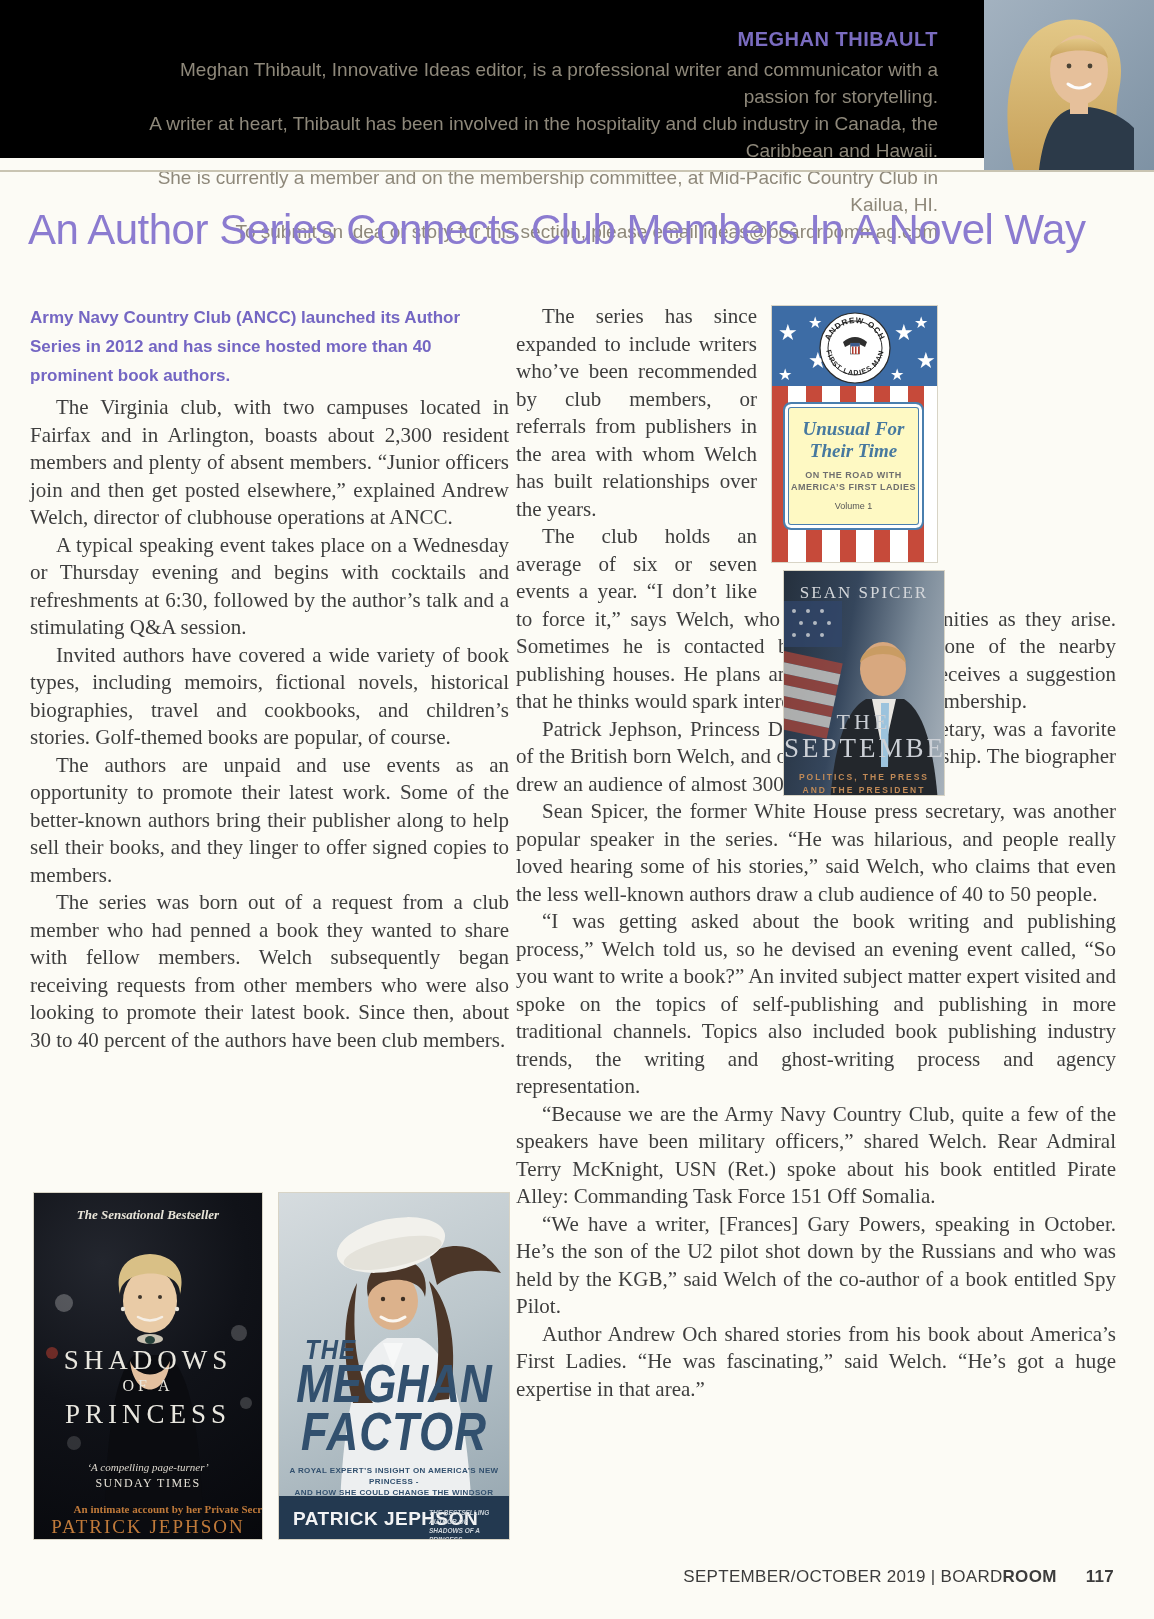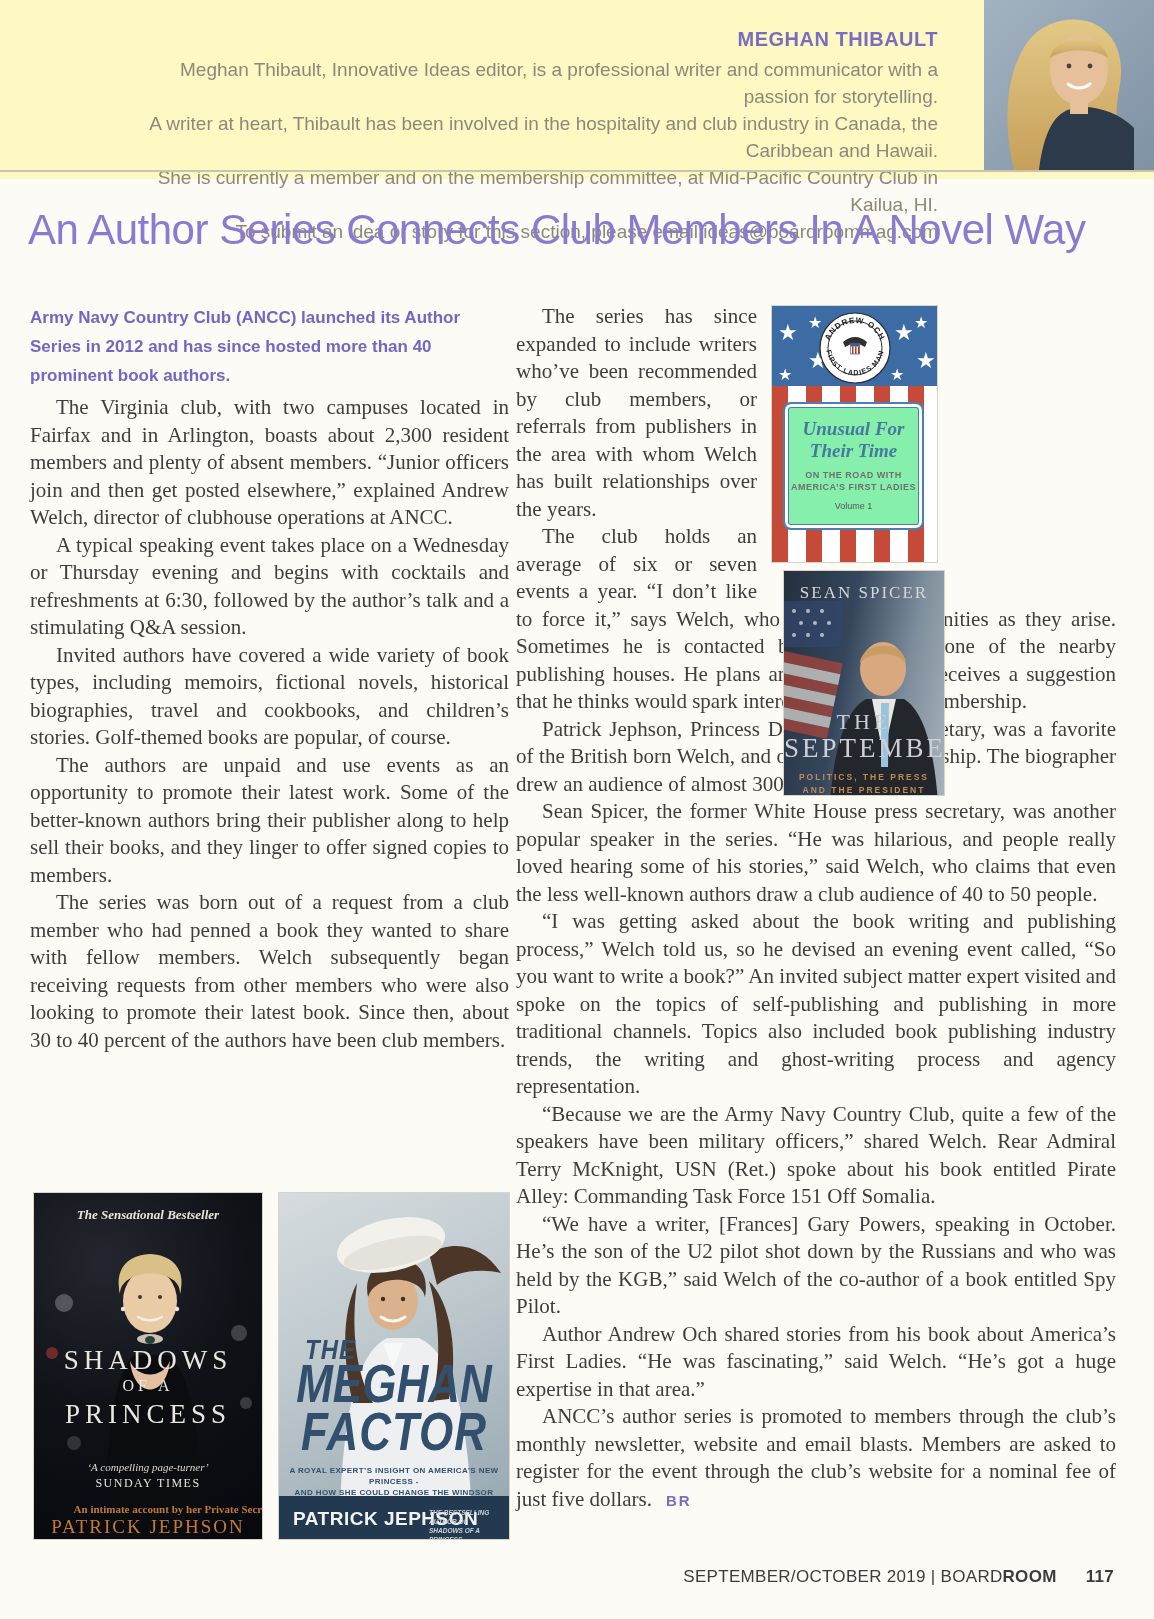--- a/index.html
+++ b/index.html
@@ -1,20 +1,20 @@
 <!DOCTYPE html>
 <html lang="en"><head>
 <meta charset="utf-8">
 <style>
   html,body{margin:0;padding:0;background:#6e6e6e;}
   .page{position:relative;width:1154px;height:1619px;background:#fcfbf5;
         font-family:"Liberation Sans",sans-serif;overflow:hidden;margin:0 auto;}
 
   
-  .masthead{position:absolute;left:0;top:0;width:1154px;height:179px;background:#fef9c3;}
+  .masthead{position:absolute;left:0;top:0;width:1154px;height:158px;background:#000000;}
   .masthead-rule{position:absolute;left:0;top:170px;width:1154px;height:2px;background:#c9c4b2;}
   .bio-block{position:absolute;right:216px;top:28px;width:800px;text-align:right;}
   .editor-name{font-size:20px;font-weight:700;letter-spacing:.5px;color:#7a6cc0;margin-bottom:5px;}
   .bio-line{font-size:19px;line-height:27px;color:#8e887a;}
   .headshot{position:absolute;right:0;top:0;width:170px;height:170px;}
 
   
   .article-title{position:absolute;left:28px;top:206px;width:1110px;white-space:nowrap;
     font-size:42px;font-weight:400;letter-spacing:-.5px;color:#8b7bd0;}
 
@@ -29,21 +29,21 @@
 
   
   .top-covers{float:right;width:345px;height:266px;margin:2px 0 10px 14px;}
   .cover{position:relative;overflow:hidden;}
   .cover-border{border:1px solid #d8d4c6;box-sizing:border-box;}
 
   
   .unusual{display:inline-block;vertical-align:top;width:167px;height:258px;background:#fff;}
   .unusual-mid{position:absolute;left:0;top:80px;width:167px;height:178px;
       background:repeating-linear-gradient(90deg,#c64a3a 0 16px,#ffffff 16px 34px);}
-  .unusual-panel{position:absolute;left:11px;top:96px;width:141px;height:128px;background:#86efac;
+  .unusual-panel{position:absolute;left:11px;top:96px;width:141px;height:128px;background:#fef9c3;
       border:2px solid #4a7fae;border-radius:8px;box-shadow:inset 0 0 0 3px #fff,inset 0 0 0 4px #4a7fae;
       text-align:center;box-sizing:border-box;padding-top:14px;}
   .unusual-script{font-family:"Liberation Serif",serif;font-style:italic;font-weight:700;
       font-size:19px;line-height:22px;color:#47799f;}
   .unusual-sub{font-size:9px;line-height:12px;letter-spacing:.5px;color:#6f6f6f;font-weight:700;margin-top:7px;}
   .unusual-vol{font-size:9px;color:#555;margin-top:8px;}
   .seal-wrap{position:absolute;left:47px;top:6px;width:72px;height:72px;}
 
   
   .briefing{display:inline-block;vertical-align:top;width:162px;height:226px;margin-left:12px;margin-top:7px;
@@ -237,21 +237,20 @@
     </div>
 
     <p class="bp">The series has since expanded to include writers who’ve been recommended by club members, or referrals from publishers in the area with whom Welch has built relationships over the years.</p>
     <p class="bp">The club holds an average of six or seven events a year. “I don’t like to force it,” says Welch, who takes the opportunities as they arise. Sometimes he is contacted by an author or one of the nearby publishing houses. He plans an event when he receives a suggestion that he thinks would spark interest in the club’s membership.</p>
     <p class="bp">Patrick Jephson, Princess Diana’s private secretary, was a favorite of the British born Welch, and of the club membership. The biographer drew an audience of almost 300 people.</p>
     <p class="bp">Sean Spicer, the former White House press secretary, was another popular speaker in the series. “He was hilarious, and people really loved hearing some of his stories,” said Welch, who claims that even the less well-known authors draw a club audience of 40 to 50 people.</p>
     <p class="bp">“I was getting asked about the book writing and publishing process,” Welch told us, so he devised an evening event called, “So you want to write a book?” An invited subject matter expert visited and spoke on the topics of self-publishing and publishing in more traditional channels. Topics also included book publishing industry trends, the writing and ghost-writing process and agency representation.</p>
     <p class="bp">“Because we are the Army Navy Country Club, quite a few of the speakers have been military officers,” shared Welch. Rear Admiral Terry McKnight, USN (Ret.) spoke about his book entitled Pirate Alley: Commanding Task Force 151 Off Somalia.</p>
     <p class="bp">“We have a writer, [Frances] Gary Powers, speaking in October. He’s the son of the U2 pilot shot down by the Russians and who was held by the KGB,” said Welch of the co-author of a book entitled Spy Pilot.</p>
     <p class="bp">Author Andrew Och shared stories from his book about America’s First Ladies. “He was fascinating,” said Welch. “He’s got a huge expertise in that area.”</p>
-    <p class="bp"><span>ANCC’s author series is promoted to members through the club’s monthly newsletter, website and email blasts. Members are asked to register for the event through the club’s website for a nominal fee of just five dollars.</span><span class="end-mark">BR</span></p>
   </div>
 
   <div class="cover cover-border shadows">
     <svg viewBox="0 0 230 348" width="230" height="348" style="position:absolute;left:0;top:0;">
       <circle cx="30" cy="110" r="9" fill="#ffffff" opacity="0.25"></circle>
       <circle cx="18" cy="160" r="6" fill="#c8402f" opacity="0.5"></circle>
       <circle cx="205" cy="140" r="8" fill="#ffffff" opacity="0.2"></circle>
       <circle cx="212" cy="210" r="6" fill="#ffffff" opacity="0.18"></circle>
       <circle cx="40" cy="250" r="7" fill="#ffffff" opacity="0.15"></circle>
       <path d="M70,348 C72,230 82,180 100,162 L134,162 C156,180 166,230 170,348 Z" fill="#0b0c10"></path>

